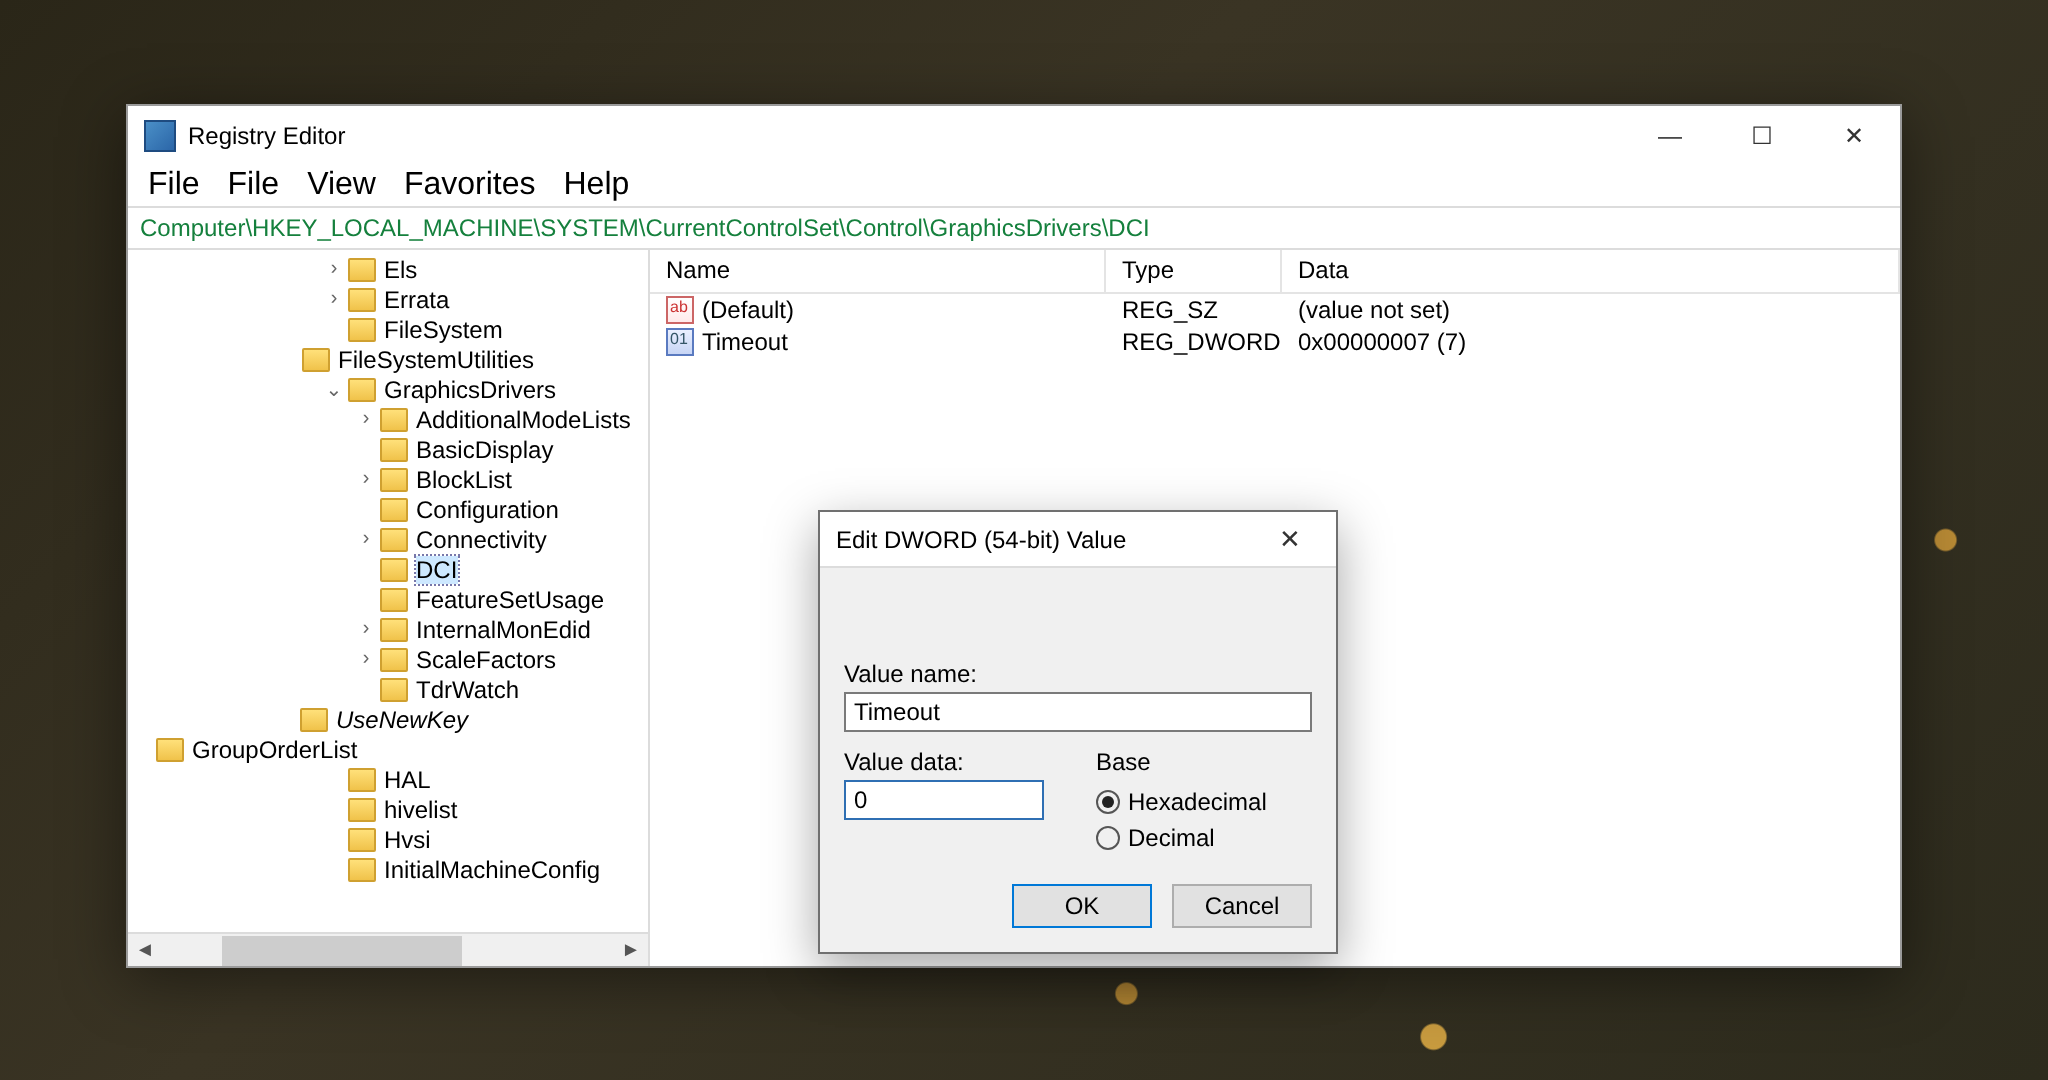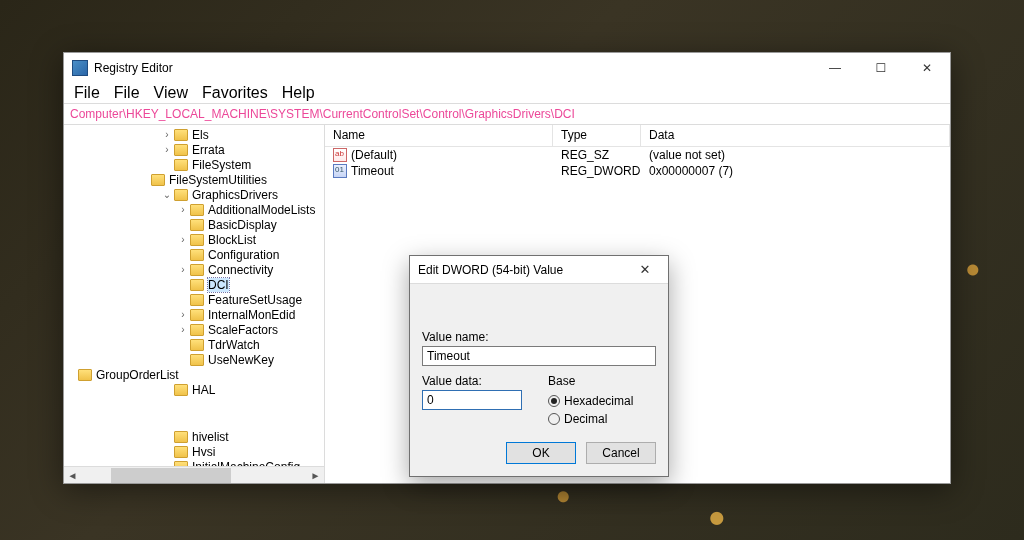--- a/index.html
+++ b/index.html
@@ -51,21 +51,21 @@
   .titlebar .spacer{flex:1}
   .winbtn{width:46px;height:30px;display:flex;align-items:center;justify-content:center;color:#333;font-size:12px;}
   .menubar{
     height:20px; display:flex; gap:2px; padding:0 4px;
     font-size:16px; color:#000; align-items:center;
     background:#fff;
   }
   .menuitem{padding:1px 6px;}
   .addrbar{
     height:22px; border-top:1px solid #dcdcdc; border-bottom:1px solid #dcdcdc;
-    background:#fff; font-size:12px; padding:3px 6px; color:#ec4899;
+    background:#fff; font-size:12px; padding:3px 6px; color:#15803d;
   }
   .body{flex:1; display:flex; min-height:0;}
   .tree{
     width:261px; border-right:1px solid #dcdcdc; background:#fff;
     font-size:12px; color:#000; overflow:hidden; position:relative;
     display:flex; flex-direction:column;
   }
   .tree-inner{flex:1; overflow:hidden; padding-top:2px;}
   .trow{display:flex;align-items:center; height:15px;white-space:nowrap;}
   .twist{width:14px;text-align:center;color:#666;font-size:10px;}
@@ -215,36 +215,36 @@
           <div class="trow" style="padding-left: 112px;">
             <span class="twist">›</span>
             <span class="folder"></span>
             <span class="label">ScaleFactors</span>
           </div>
           <div class="trow" style="padding-left: 112px;">
             <span class="twist"></span>
             <span class="folder"></span>
             <span class="label">TdrWatch</span>
           </div>
-          <div class="trow" style="padding-left: 112px;">
+          <div class="trow" style="padding-left: 72px; font-style: italic;">
             <span class="twist"></span>
             <span class="folder"></span>
             <span class="label">UseNewKey</span>
           </div>
           <div class="trow" style="">
             <span class="twist"></span>
             <span class="folder"></span>
             <span class="label">GroupOrderList</span>
           </div>
           <div class="trow" style="padding-left: 96px;">
             <span class="twist"></span>
             <span class="folder"></span>
             <span class="label">HAL</span>
           </div>
-          <div class="trow" style="padding-left: 96px; margin-top: 32px;">
+          <div class="trow" style="padding-left: 96px;">
             <span class="twist"></span>
             <span class="folder"></span>
             <span class="label">hivelist</span>
           </div>
           <div class="trow" style="padding-left: 96px;">
             <span class="twist"></span>
             <span class="folder"></span>
             <span class="label">Hvsi</span>
           </div>
           <div class="trow" style="padding-left: 96px;">

